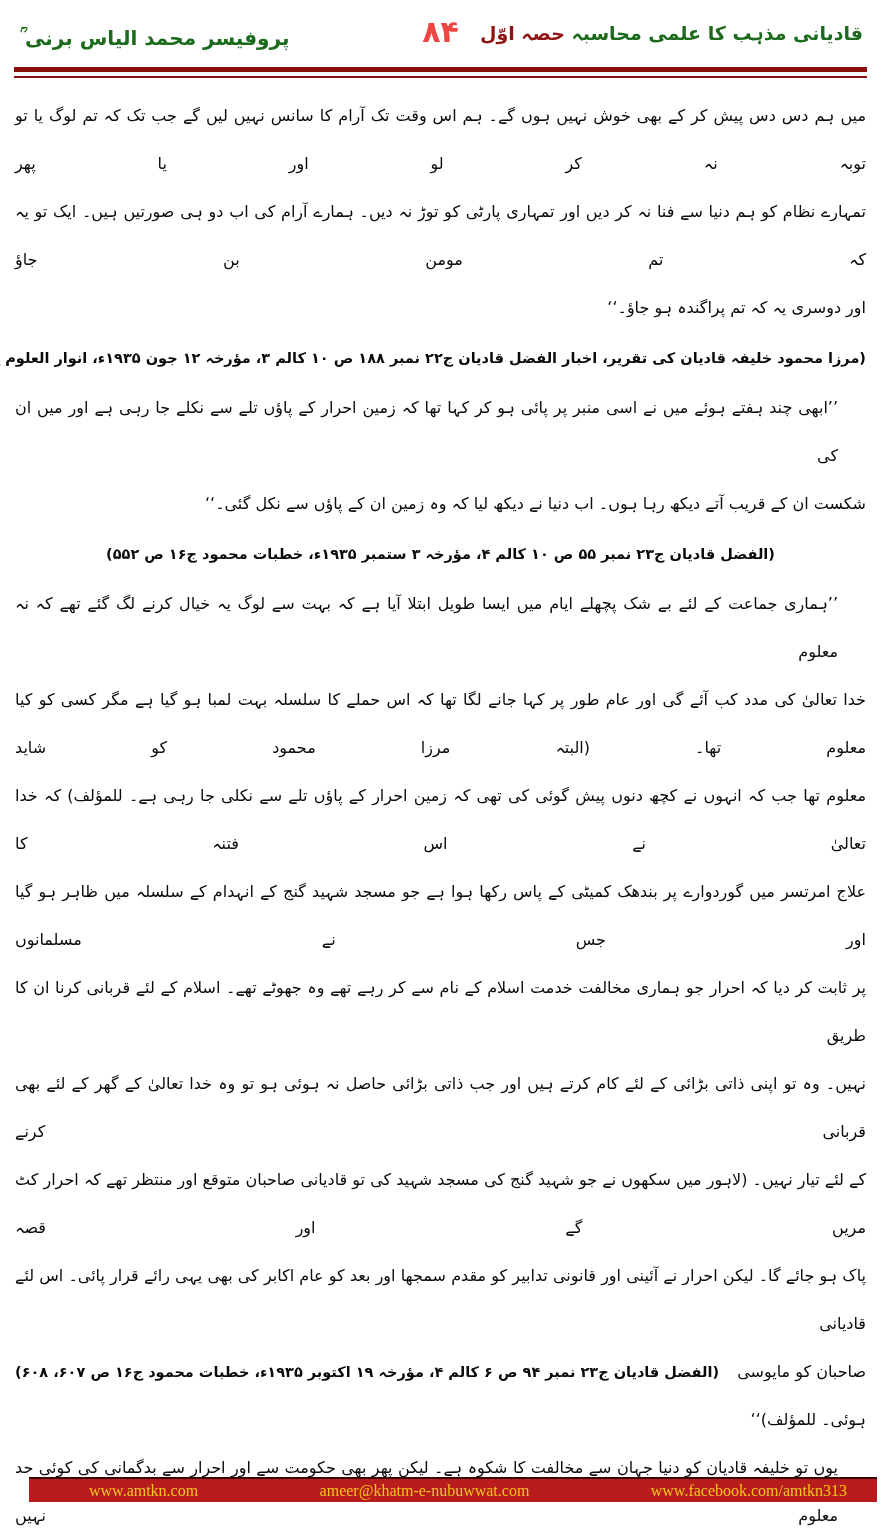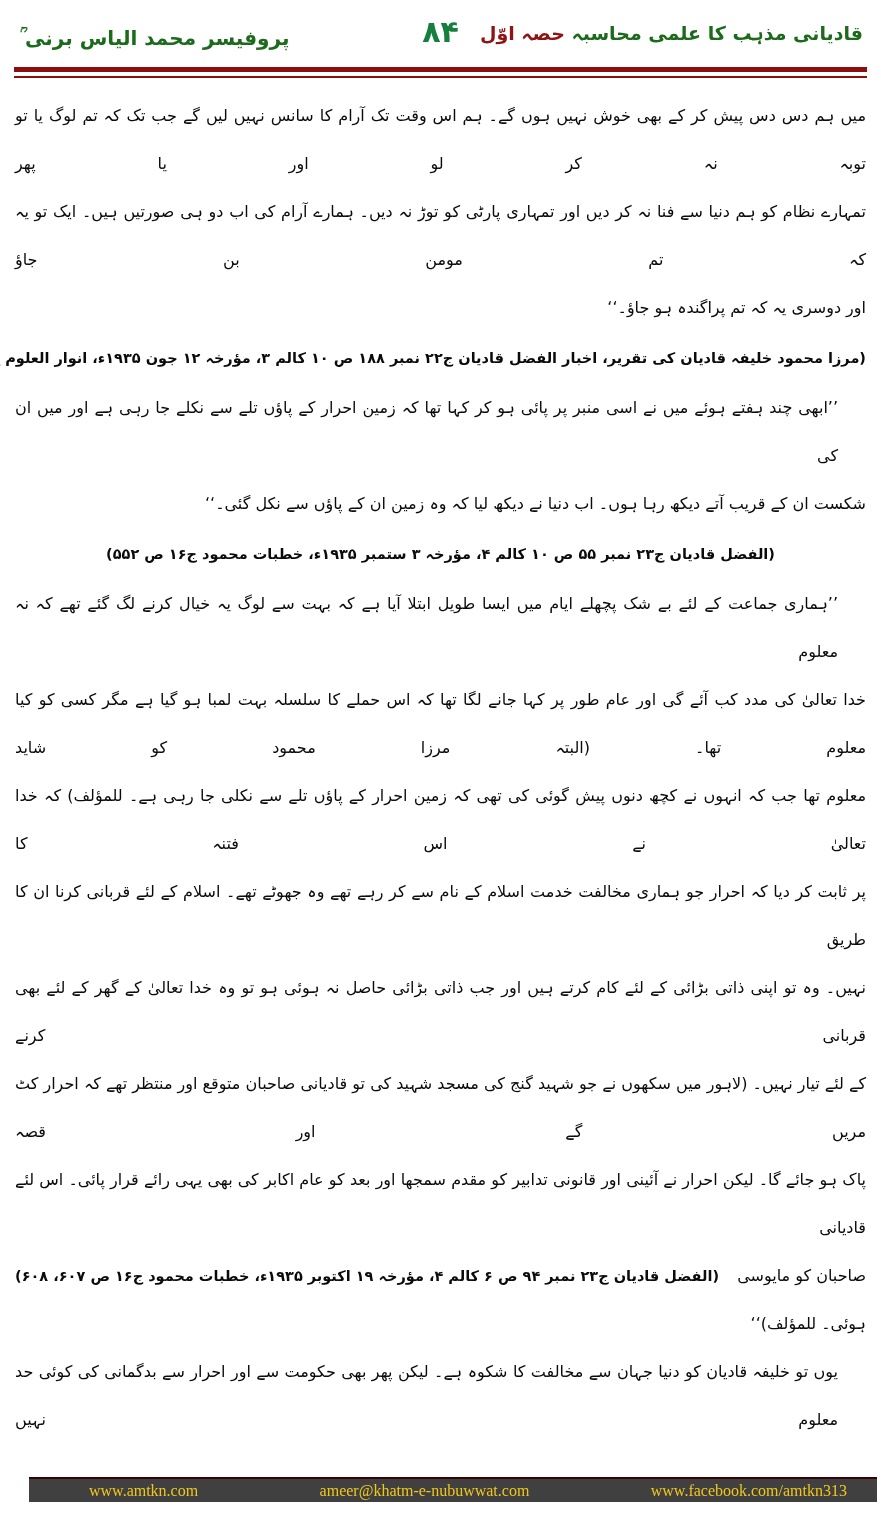--- a/index.html
+++ b/index.html
@@ -9,21 +9,21 @@
     font-family:"DejaVu Sans",sans-serif;
   }
   
   .hdr-title{
     position:absolute;top:22px;right:18px;direction:rtl;text-align:left;
     font-size:19px;font-weight:bold;color:#1c6b1c;white-space:nowrap;
   }
   .hdr-title .part{color:#8e1515;}
   .hdr-page-num{
     position:absolute;top:14px;left:50%;transform:translateX(-50%);
-    font-size:30px;font-weight:bold;color:#15803d;
+    font-size:30px;font-weight:bold;color:#ef4444;
   }
   .hdr-author{
     position:absolute;top:26px;left:20px;direction:rtl;
     font-size:20px;font-weight:bold;color:#1c6b1c;white-space:nowrap;
   }
   
   .rule{
     position:absolute;top:67px;left:14px;right:14px;height:4px;
     border-top:5px solid #8a0f0f;border-bottom:2px solid #8a0f0f;
   }
@@ -39,21 +39,21 @@
   .cit{
     font-size:14.5px;font-weight:bold;text-align:center;line-height:52px;
     white-space:nowrap;
   }
   .combo{display:flex;justify-content:space-between;align-items:baseline;}
   .combo .endtxt{font-size:16px;}
   .combo .cit-inline{font-size:14.5px;font-weight:bold;white-space:nowrap;}
   
   .footer-bar{
     position:absolute;top:1477px;left:29px;right:4px;height:25px;
-    background:#404040;border-top:2px solid #3a0202;
+    background:#b91c1c;border-top:2px solid #3a0202;
     display:flex;justify-content:space-between;align-items:center;
     padding:0 30px 0 60px;box-sizing:border-box;
     font-family:"Liberation Serif",serif;font-size:16px;color:#f2c71b;
     direction:ltr;
   }
 </style>
 </head>
 <body>
 
 <div class="page">
@@ -75,20 +75,21 @@
     <div class="l cit">(مرزا محمود خلیفہ قادیان کی تقریر، اخبار الفضل قادیان ج۲۲ نمبر ۱۸۸ ص ۱۰ کالم ۳، مؤرخہ ۱۲ جون ۱۹۳۵ء، انوار العلوم ج۱۴ ص ۲۳)</div>
 
     <div class="l just ind">’’ابھی چند ہفتے ہوئے میں نے اسی منبر پر پائی ہو کر کہا تھا کہ زمین احرار کے پاؤں تلے سے نکلے جا رہی ہے اور میں ان کی</div>
     <div class="l cen">شکست ان کے قریب آتے دیکھ رہا ہوں۔ اب دنیا نے دیکھ لیا کہ وہ زمین ان کے پاؤں سے نکل گئی۔‘‘</div>
 
     <div class="l cit">(الفضل قادیان ج۲۳ نمبر ۵۵ ص ۱۰ کالم ۴، مؤرخہ ۳ ستمبر ۱۹۳۵ء، خطبات محمود ج۱۶ ص ۵۵۲)</div>
 
     <div class="l just ind">’’ہماری جماعت کے لئے بے شک پچھلے ایام میں ایسا طویل ابتلا آیا ہے کہ بہت سے لوگ یہ خیال کرنے لگ گئے تھے کہ نہ معلوم</div>
     <div class="l just">خدا تعالیٰ کی مدد کب آئے گی اور عام طور پر کہا جانے لگا تھا کہ اس حملے کا سلسلہ بہت لمبا ہو گیا ہے مگر کسی کو کیا معلوم تھا۔ (البتہ مرزا محمود کو شاید</div>
     <div class="l just">معلوم تھا جب کہ انہوں نے کچھ دنوں پیش گوئی کی تھی کہ زمین احرار کے پاؤں تلے سے نکلی جا رہی ہے۔ للمؤلف) کہ خدا تعالیٰ نے اس فتنہ کا</div>
+    <div class="l just">علاج امرتسر میں گوردوارے پر بندھک کمیٹی کے پاس رکھا ہوا ہے جو مسجد شہید گنج کے انہدام کے سلسلہ میں ظاہر ہو گیا اور جس نے مسلمانوں</div>
     <div class="l just">پر ثابت کر دیا کہ احرار جو ہماری مخالفت خدمت اسلام کے نام سے کر رہے تھے وہ جھوٹے تھے۔ اسلام کے لئے قربانی کرنا ان کا طریق</div>
     <div class="l just">نہیں۔ وہ تو اپنی ذاتی بڑائی کے لئے کام کرتے ہیں اور جب ذاتی بڑائی حاصل نہ ہوئی ہو تو وہ خدا تعالیٰ کے گھر کے لئے بھی قربانی کرنے</div>
     <div class="l just">کے لئے تیار نہیں۔ (لاہور میں سکھوں نے جو شہید گنج کی مسجد شہید کی تو قادیانی صاحبان متوقع اور منتظر تھے کہ احرار کٹ مریں گے اور قصہ</div>
     <div class="l just">پاک ہو جائے گا۔ لیکن احرار نے آئینی اور قانونی تدابیر کو مقدم سمجھا اور بعد کو عام اکابر کی بھی یہی رائے قرار پائی۔ اس لئے قادیانی</div>
 
     <div class="l combo">
       <span class="endtxt">صاحبان کو مایوسی ہوئی۔ للمؤلف)‘‘</span>
       <span class="cit-inline">(الفضل قادیان ج۲۳ نمبر ۹۴ ص ۶ کالم ۴، مؤرخہ ۱۹ اکتوبر ۱۹۳۵ء، خطبات محمود ج۱۶ ص ۶۰۷، ۶۰۸)</span>
     </div>
 

